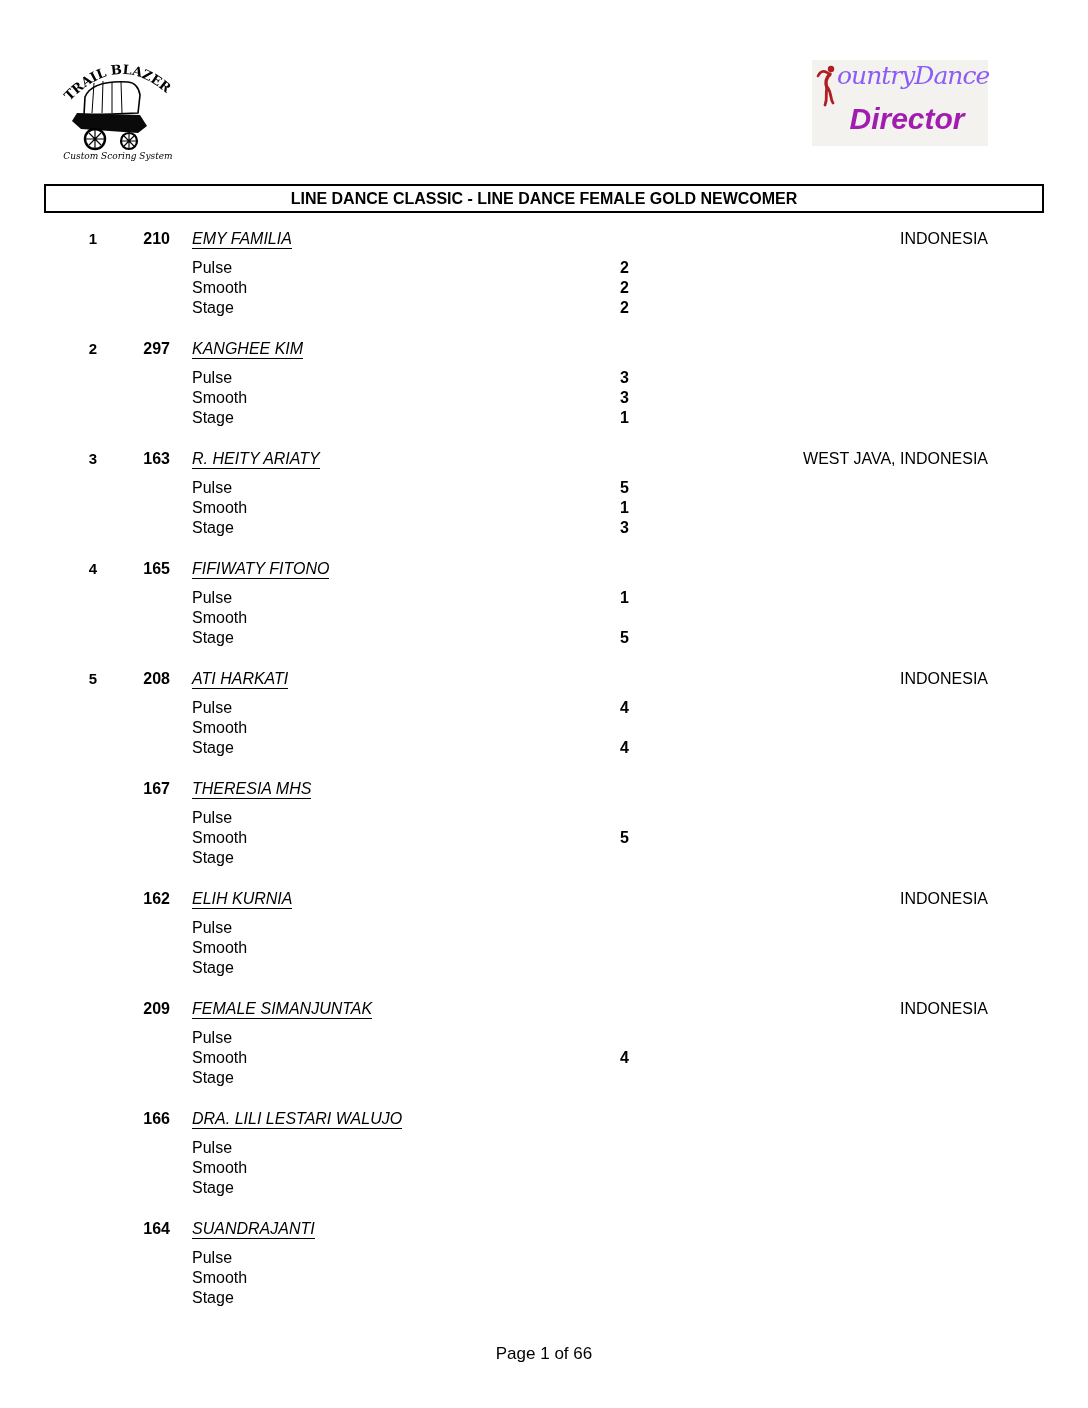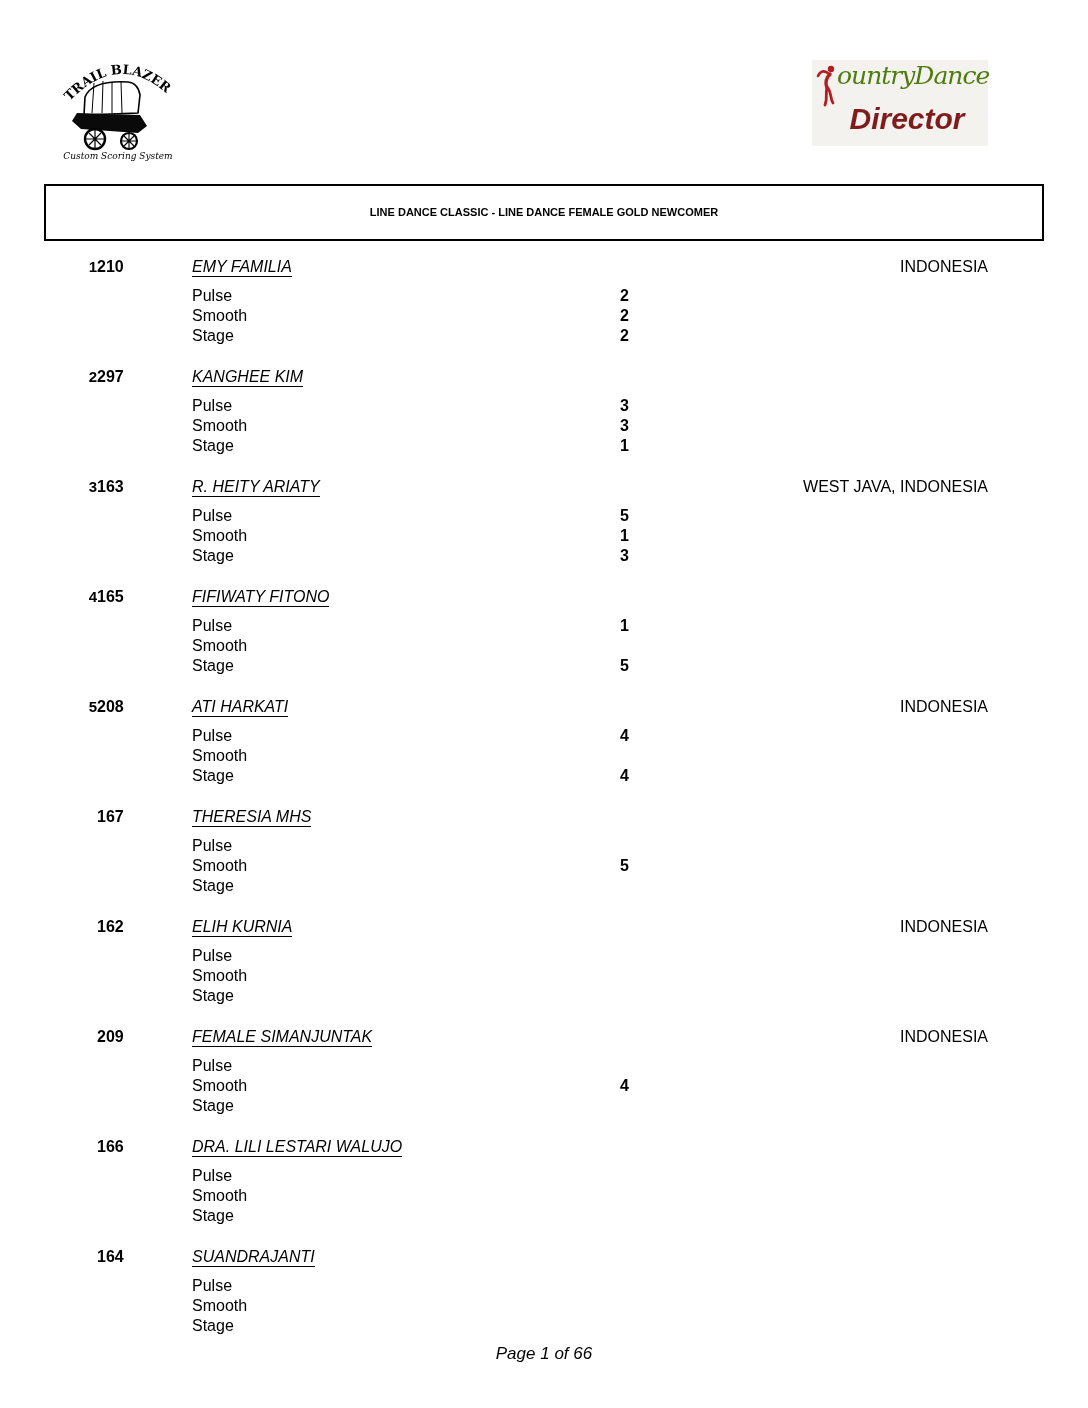--- a/index.html
+++ b/index.html
@@ -17,45 +17,45 @@
   .titles { position:absolute; left:63px; top:64px; width:925px; text-align:center; }
   .doc-title { font-size:28px; line-height:1.2; font-weight:normal; }
   .doc-subtitle { font-size:37px; line-height:1.2; font-weight:bold; margin-top:5px; }
 
   
   .cd-logo { position:absolute; right:100px; top:60px; width:168px; height:82px;
              background:#f4f2ef; padding:2px 4px; }
   .cd-line1 { display:flex; align-items:flex-start; }
   .cd-dancer { width:24px; height:44px; margin:2px -3px 0 0; flex:0 0 auto; }
   .cd-name { font-family:"DejaVu Serif", serif; font-style:italic; font-size:25px;
-             color:#4d7c0f; line-height:1.1; white-space:nowrap; letter-spacing:-1px; }
-  .cd-product { font-style:italic; font-weight:bold; font-size:30px; color:#7f1d1d;
+             color:#8b5cf6; line-height:1.1; white-space:nowrap; letter-spacing:-1px; }
+  .cd-product { font-style:italic; font-weight:bold; font-size:30px; color:#a21caf;
                 text-align:center; margin-top:-6px; padding-left:14px; letter-spacing:0px; }
 
   
   .section-box { margin:0 44px; border:2px solid #000; text-align:center;
-                 font-weight:bold; font-size:11px; line-height:19px; padding:17px 0; }
+                 font-weight:bold; font-size:16px; line-height:19px; padding:3px 0; }
 
   
   .entries { margin-top:16px; }
   .entry { margin:0 100px 21px 63px; width:925px; }
   .entry-head { display:grid; grid-template-columns:34px 73px 1fr auto;
                 align-items:baseline; font-size:16px; line-height:20px; }
   .place { font-weight:bold; text-align:right; font-size:15px; }
-  .num { font-weight:bold; }
+  .num { font-weight:bold; text-align:right; }
   .name-cell { padding-left:22px; }
   .name { font-style:italic; border-bottom:1.5px solid #000; padding-bottom:1px; }
   .region { text-align:right; }
   .judge-rows { margin-left:129px; margin-top:9px; }
   .judge-row { display:flex; font-size:16px; line-height:20px; }
   .judge-label { width:428px; }
   .judge-score { font-weight:bold; }
 
   .page-footer { position:absolute; left:0; top:1344px; width:1088px;
-                 text-align:center; font-size:17px;font-style:italic; }
+                 text-align:center; font-size:17px; }
 </style>
 </head>
 <body>
 
 <div class="page-header">
 
   <svg class="tb-logo" viewBox="0 0 110 112" xmlns="http://www.w3.org/2000/svg">
     <defs>
         <path id="tb-arc" d="M 6,52 Q 55,0 104,44" fill="none"></path>
       </defs>

